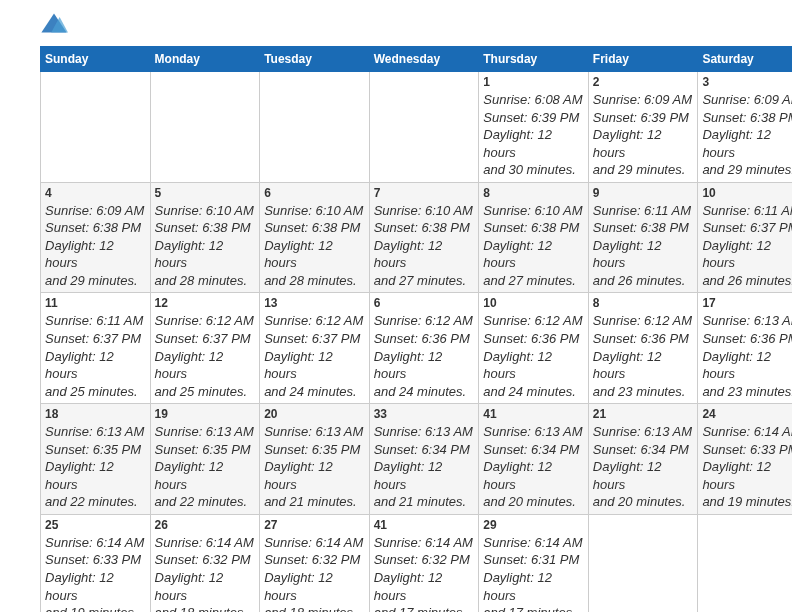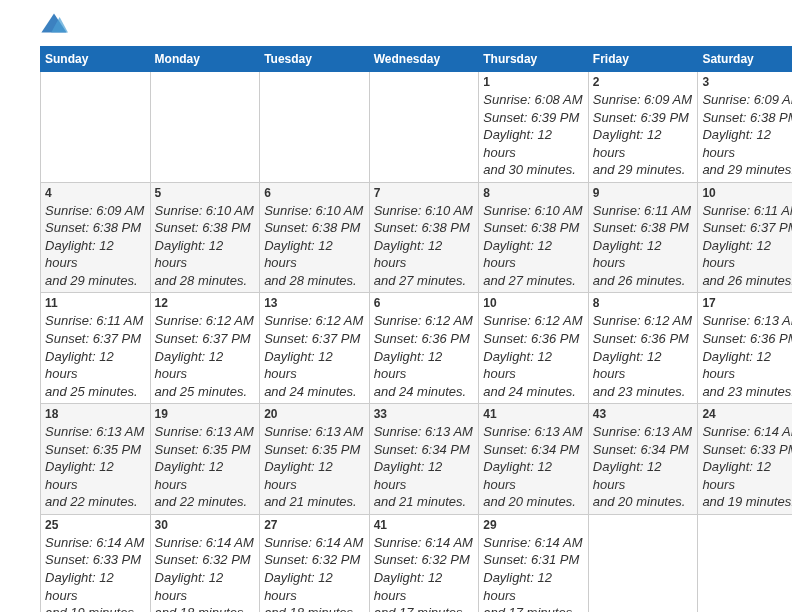--- a/index.html
+++ b/index.html
@@ -290,21 +290,21 @@
 and 21 minutes.</div>
           </td>
           <td>
             <span class="day-number">41</span>
             <div class="day-info" style="white-space: pre-line;">Sunrise: 6:13 AM
 Sunset: 6:34 PM
 Daylight: 12 hours
 and 20 minutes.</div>
           </td>
           <td>
-            <span class="day-number">43</span>
+            <span class="day-number">21</span>
             <div class="day-info" style="white-space: pre-line;">Sunrise: 6:13 AM
 Sunset: 6:34 PM
 Daylight: 12 hours
 and 20 minutes.</div>
           </td>
           <td>
             <span class="day-number">24</span>
             <div class="day-info" style="white-space: pre-line;">Sunrise: 6:14 AM
 Sunset: 6:33 PM
 Daylight: 12 hours
@@ -313,21 +313,21 @@
         </tr>
         <tr>
           <td>
             <span class="day-number">25</span>
             <div class="day-info" style="white-space: pre-line;">Sunrise: 6:14 AM
 Sunset: 6:33 PM
 Daylight: 12 hours
 and 19 minutes.</div>
           </td>
           <td>
-            <span class="day-number">30</span>
+            <span class="day-number">26</span>
             <div class="day-info" style="white-space: pre-line;">Sunrise: 6:14 AM
 Sunset: 6:32 PM
 Daylight: 12 hours
 and 18 minutes.</div>
           </td>
           <td>
             <span class="day-number">27</span>
             <div class="day-info" style="white-space: pre-line;">Sunrise: 6:14 AM
 Sunset: 6:32 PM
 Daylight: 12 hours

